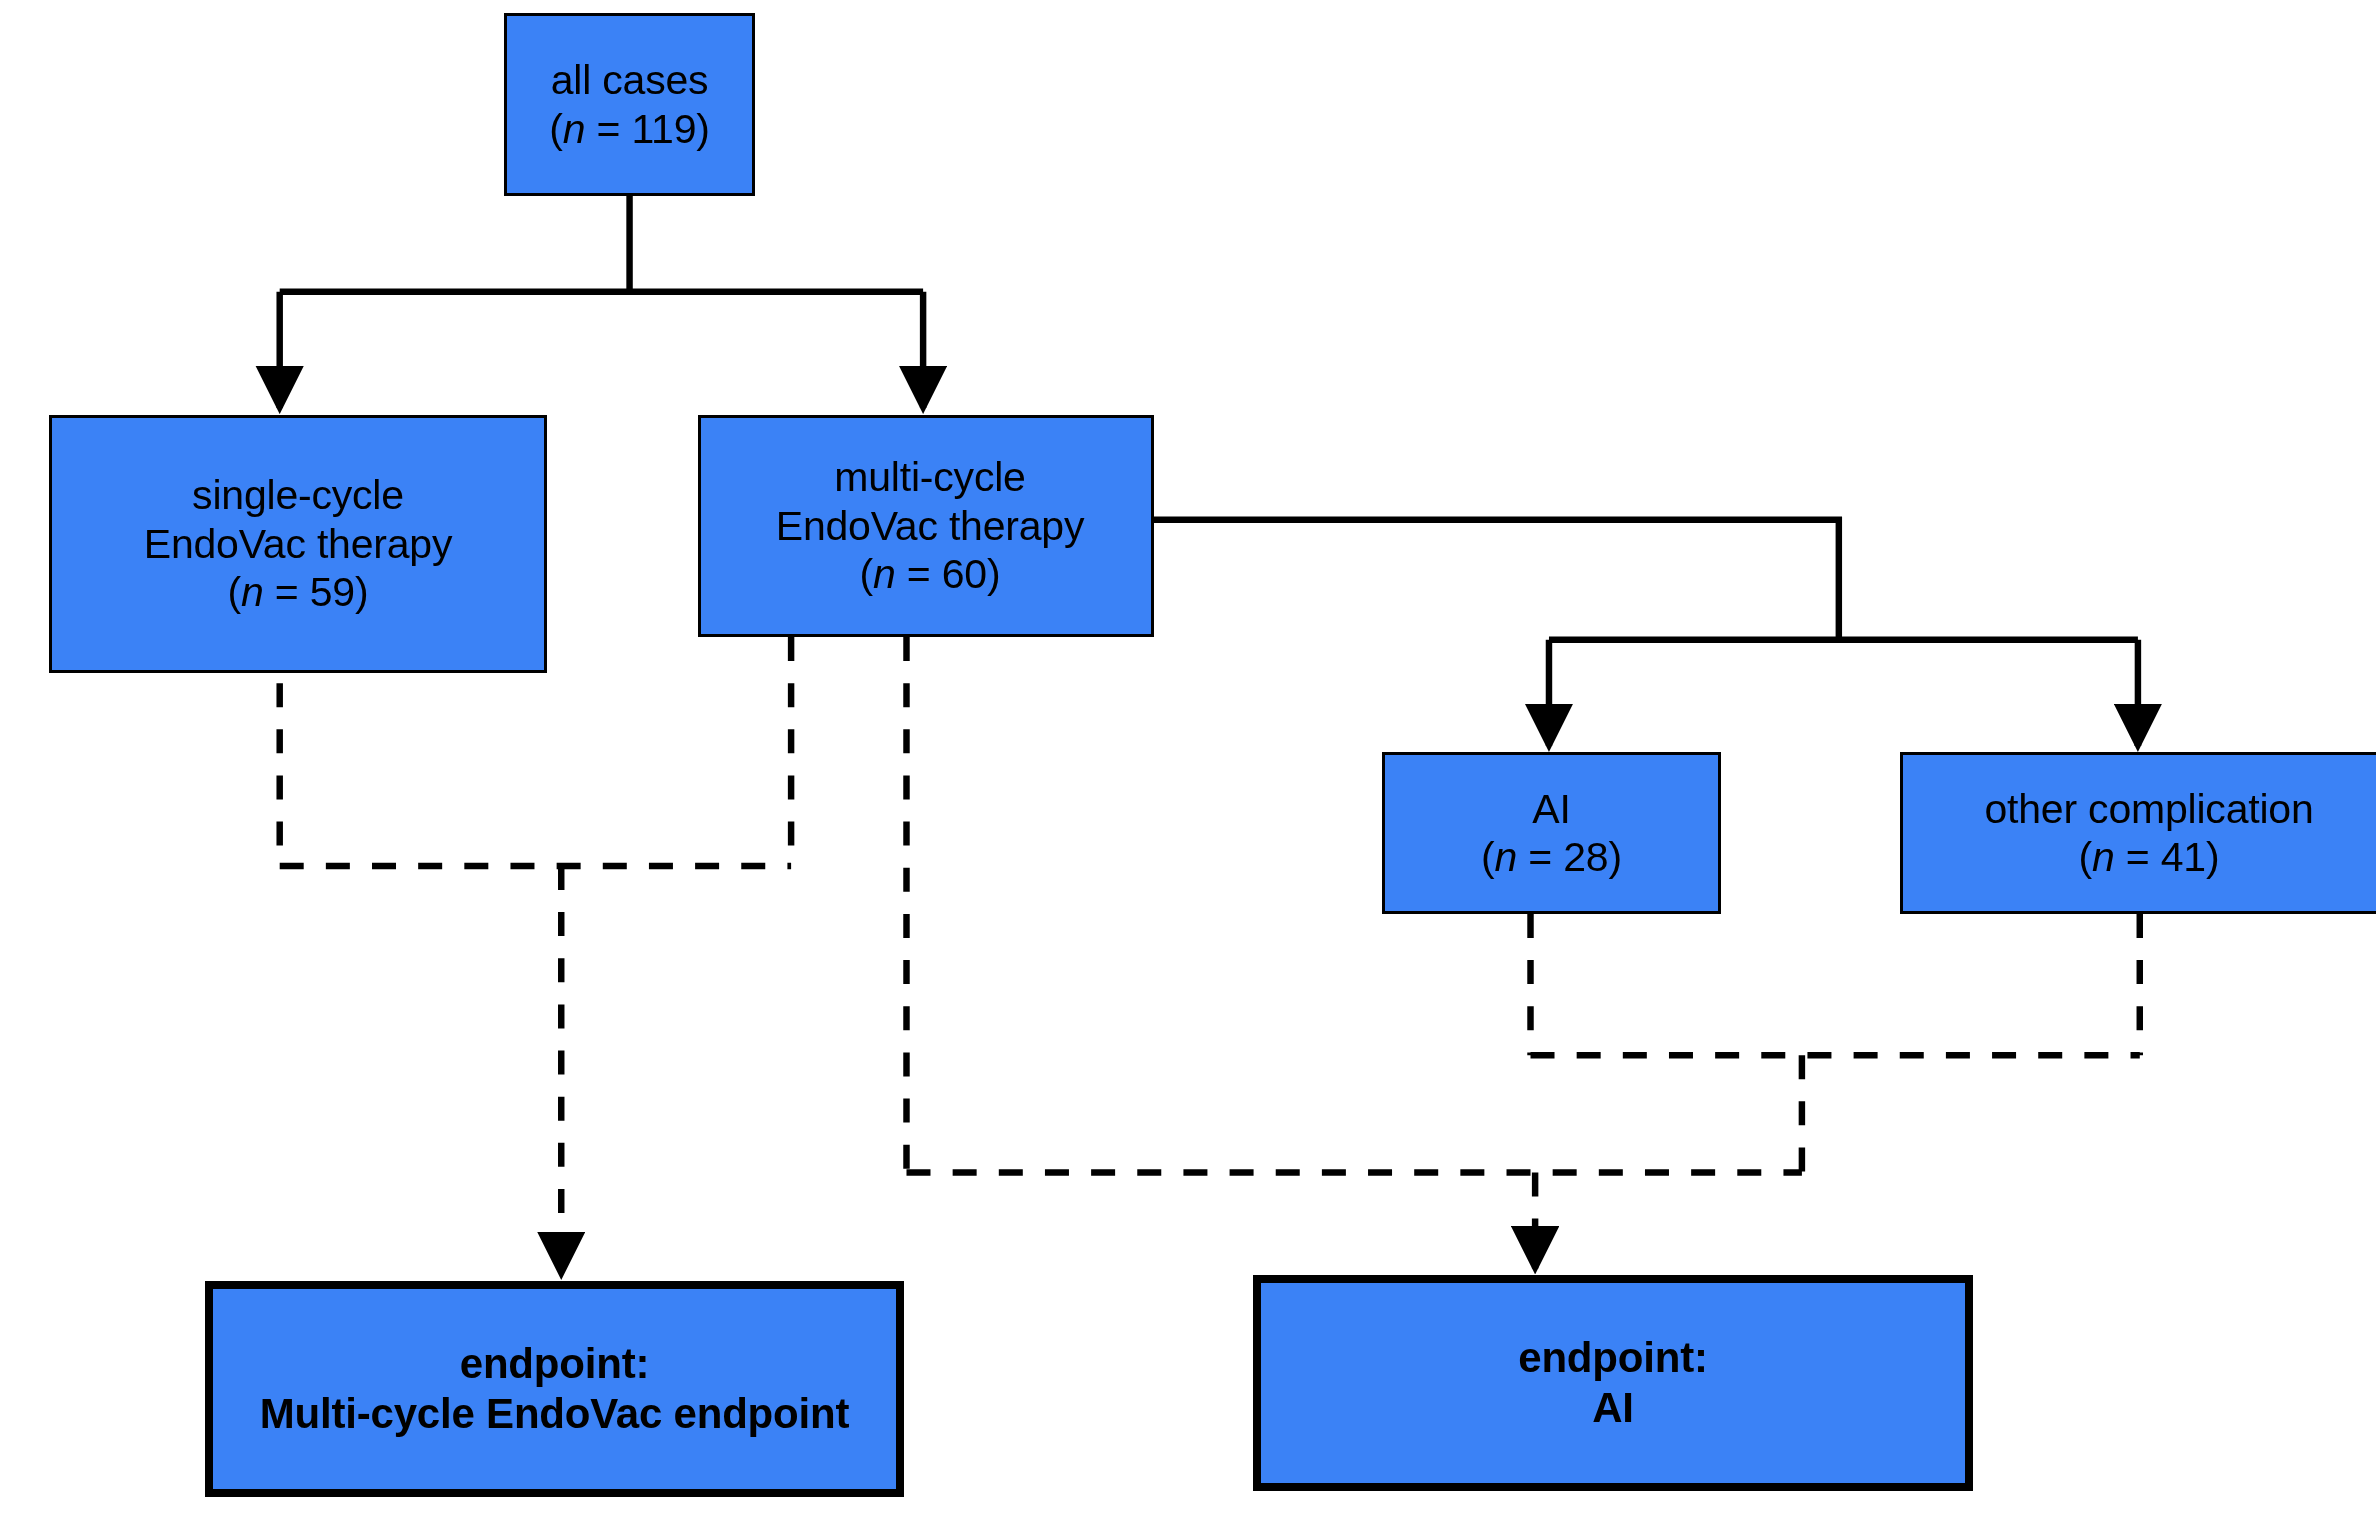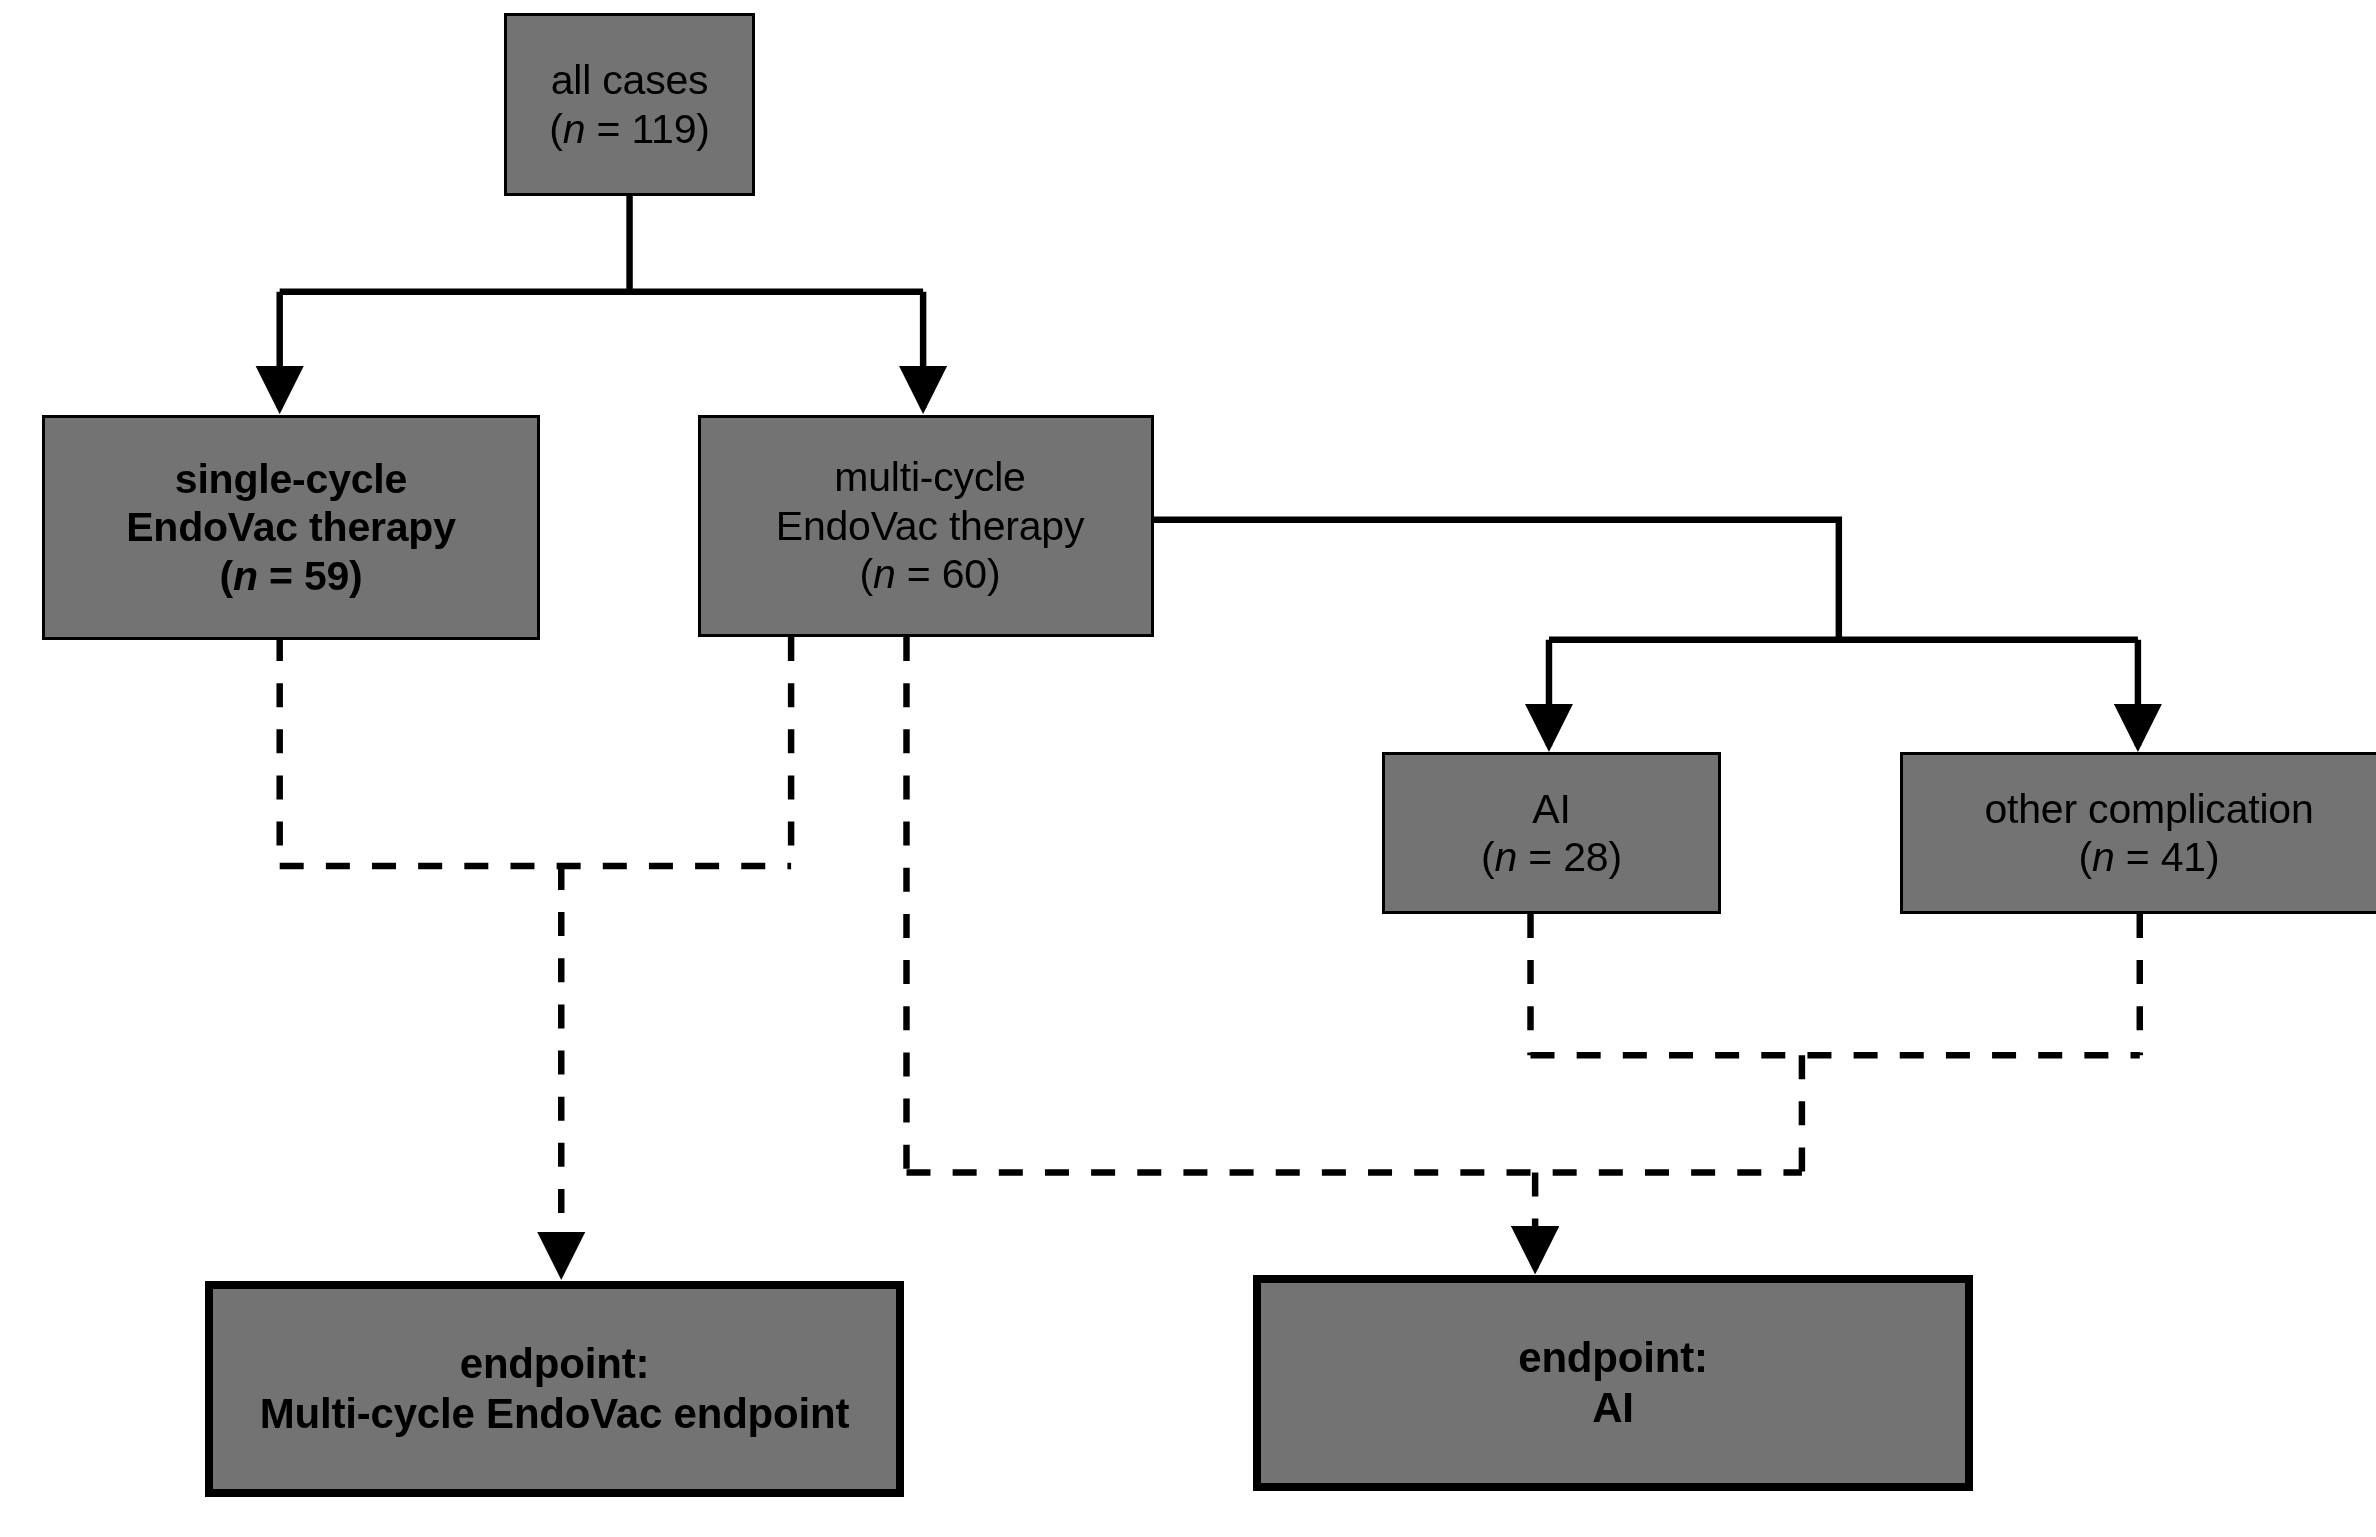--- a/index.html
+++ b/index.html
@@ -24,21 +24,21 @@
     position: absolute;
     left: 0;
     top: 0;
     width: 2377px;
     height: 1538px;
     pointer-events: none;
   }
   .node {
     position: absolute;
     box-sizing: border-box;
-    background: #737373;
+    background: #3b82f6;
     border: 3.7px solid #000000;
     display: flex;
     flex-direction: column;
     align-items: center;
     justify-content: center;
     text-align: center;
     color: #000000;
     line-height: 1.18;
   }
   .node.plain {
@@ -54,21 +54,21 @@
   }
   .node .line {
     display: block;
     white-space: nowrap;
   }
   .node .line .ital {
     font-style: italic;
   }
   
   #node-all-cases      { left: 504px;  top: 13px;   width: 251px;  height: 183px; }
-  #node-single-cycle   { left: 42px;   top: 415px;  width: 498px;  height: 225px; font-weight: bold; }
+  #node-single-cycle   { left: 49px;   top: 415px;  width: 498px;  height: 258px; }
   #node-multi-cycle    { left: 698px;  top: 415px;  width: 456px;  height: 222px; padding-left: 8px; }
   #node-ai             { left: 1382px; top: 752px;  width: 339px;  height: 162px; }
   #node-other-comp     { left: 1900px; top: 752px;  width: 498px;  height: 162px; }
   #node-endpoint-left  { left: 205px;  top: 1281px; width: 699px;  height: 216px; }
   #node-endpoint-right { left: 1253px; top: 1275px; width: 720px;  height: 216px; }
 </style>
 </head>
 <body>
 
 <div id="flow-root">

